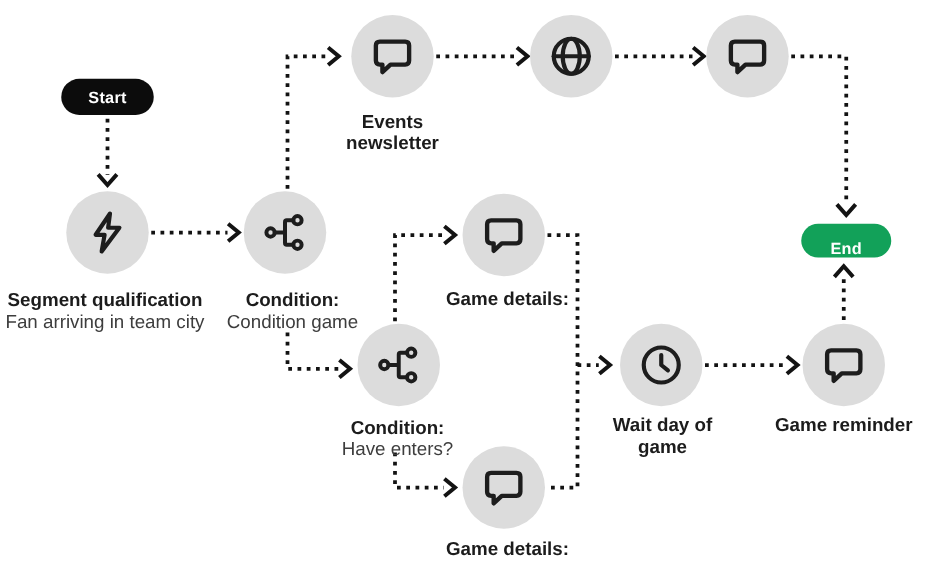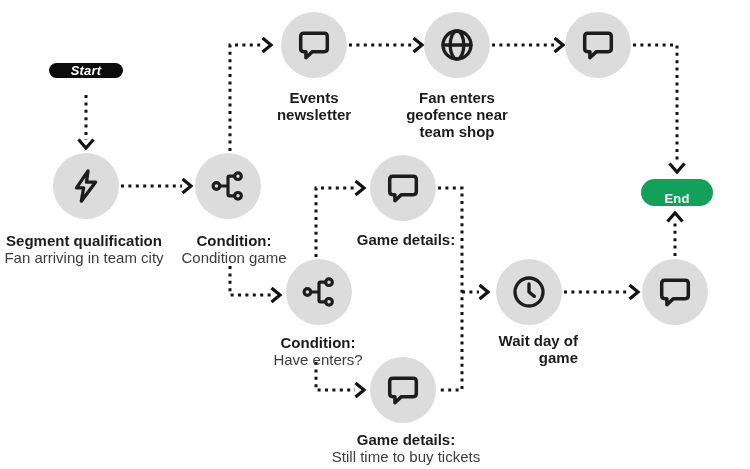--- a/index.html
+++ b/index.html
@@ -16,22 +16,22 @@
     position:absolute; width:66px; height:66px; border-radius:50%;
     background:var(--node_circle_bg,#dcdcdc);
     display:flex; align-items:center; justify-content:center;
     cursor:pointer;
   }
   .node svg { stroke:var(--icon_ink,#1d1d1d); fill:none; }
   .pill {
     position:absolute; display:flex; align-items:center; justify-content:center;
     font-weight:700; font-size:13px; letter-spacing:.2px; cursor:pointer;
   }
-  .pill.start { left:49px; top:63px; width:74px; height:15px; border-radius:15px;
-    background:var(--start_bg,#0c0c0c); color:var(--start_text,#ffffff);font-style:italic; }
+  .pill.start { left:49px; top:63px; width:74px; height:29px; border-radius:15px;
+    background:var(--start_bg,#0c0c0c); color:var(--start_text,#ffffff); }
   .pill.end { left:641px; top:179px; width:72px; height:27px; border-radius:14px;
     background:var(--end_bg,#12a159); color:var(--end_text,#ffffff);align-items:flex-end; }
   .label {
     position:absolute; transform:translateX(-50%);
     text-align:center; font-size:15px; line-height:1.14;
   }
   .label .t { font-weight:700; color:var(--title_ink,#1c1c1c); }
   .label .s { font-weight:400; color:var(--subtitle_ink,#3d3d3d); }
 </style>
 </head>
@@ -117,23 +117,20 @@
     <div class="t">Events newsletter</div>
   </div>
 
   <div class="node" style="left:424px;top:12px;">
     <svg width="40" height="40" viewBox="0 0 24 24" stroke-width="2" stroke-linecap="round">
       <circle cx="12" cy="12" r="8.4"></circle>
       <path d="M3.6 12 H20.4"></path>
       <ellipse cx="12" cy="12" rx="4.1" ry="8.4"></ellipse>
     </svg>
   </div>
-  <div class="label" style="left:457px;top:89px;width:112px;">
-    <div class="t">Fan enters geofence near team shop</div>
-  </div>
 
   <div class="node" style="left:565px;top:12px;">
     <svg width="38" height="38" viewBox="0 0 24 24" stroke-width="2.2" stroke-linejoin="round" stroke-linecap="round">
       <path d="M5.6 4.6 H18.4 Q20.4 4.6 20.4 6.6 V14.2 Q20.4 16.2 18.4 16.2 H11 L6.9 20 V16.2 H5.6 Q3.6 16.2 3.6 14.2 V6.6 Q3.6 4.6 5.6 4.6 Z"></path>
     </svg>
   </div>
 
   <div class="node" style="left:286px;top:259px;">
     <svg width="38" height="38" viewBox="0 0 24 24" stroke-width="2" stroke-linejoin="round" stroke-linecap="round">
       <circle cx="4.7" cy="12" r="2.1"></circle>
@@ -156,32 +153,34 @@
     <div class="t">Game details:</div>
   </div>
 
   <div class="node" style="left:370px;top:357px;">
     <svg width="38" height="38" viewBox="0 0 24 24" stroke-width="2.2" stroke-linejoin="round" stroke-linecap="round">
       <path d="M5.6 4.6 H18.4 Q20.4 4.6 20.4 6.6 V14.2 Q20.4 16.2 18.4 16.2 H11 L6.9 20 V16.2 H5.6 Q3.6 16.2 3.6 14.2 V6.6 Q3.6 4.6 5.6 4.6 Z"></path>
     </svg>
   </div>
   <div class="label" style="left:406px;top:431px;width:190px;">
     <div class="t">Game details:</div>
-    <div class="s">Still time to buy tickets</div>
   </div>
 
   <div class="node" style="left:496px;top:259px;">
     <svg width="40" height="40" viewBox="0 0 24 24" stroke-width="2" stroke-linecap="round" stroke-linejoin="round">
       <circle cx="12" cy="12" r="8.4"></circle>
       <path d="M12 7.2 V12 L15.2 14.6"></path>
     </svg>
   </div>
-  <div class="label" style="left:530px;top:332px;width:96px;text-align:right;">
+  <div class="label" style="left:530px;top:332px;width:96px;">
     <div class="t">Wait day of game</div>
   </div>
 
   <div class="node" style="left:642px;top:259px;">
     <svg width="38" height="38" viewBox="0 0 24 24" stroke-width="2.2" stroke-linejoin="round" stroke-linecap="round">
       <path d="M5.6 4.6 H18.4 Q20.4 4.6 20.4 6.6 V14.2 Q20.4 16.2 18.4 16.2 H11 L6.9 20 V16.2 H5.6 Q3.6 16.2 3.6 14.2 V6.6 Q3.6 4.6 5.6 4.6 Z"></path>
     </svg>
   </div>
+  <div class="label" style="left:675px;top:332px;width:150px;">
+    <div class="t">Game reminder</div>
+  </div>
 
 </div>
 
 </body></html>

